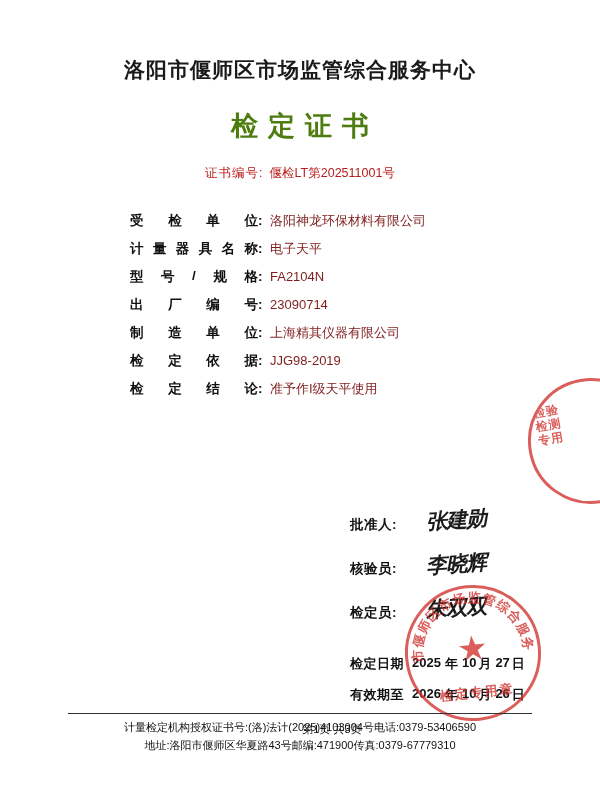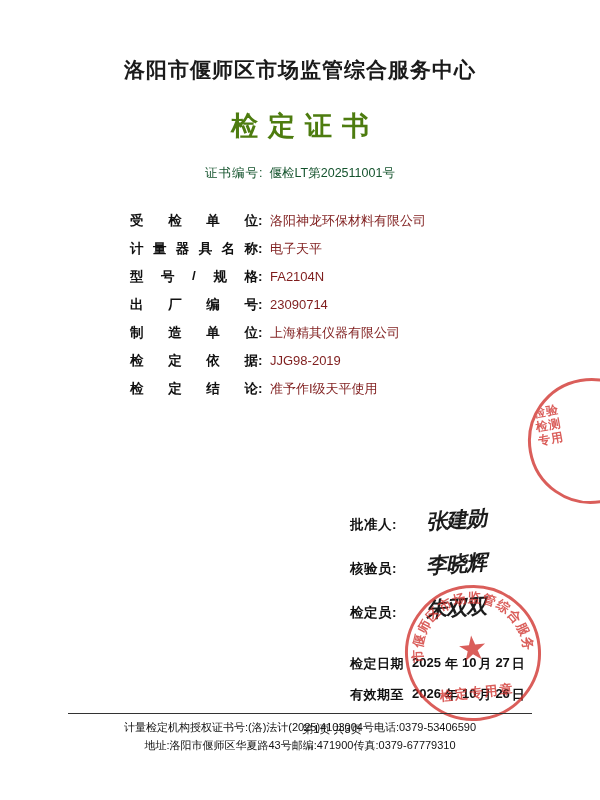--- a/index.html
+++ b/index.html
@@ -46,21 +46,21 @@
     text-indent: 10px;
     color: #4d7c0f;
   }
   .cert-no {
     position: absolute;
     top: 165px;
     left: 0;
     width: 600px;
     text-align: center;
     font-size: 12.5px;
-    color: #14532d;
+    color: #b91c1c;
   }
   .cert-no .label {
     letter-spacing: 1px;
   }
   .cert-no .value {
     margin-left: 6px;
   }
 
   
   .fields {

